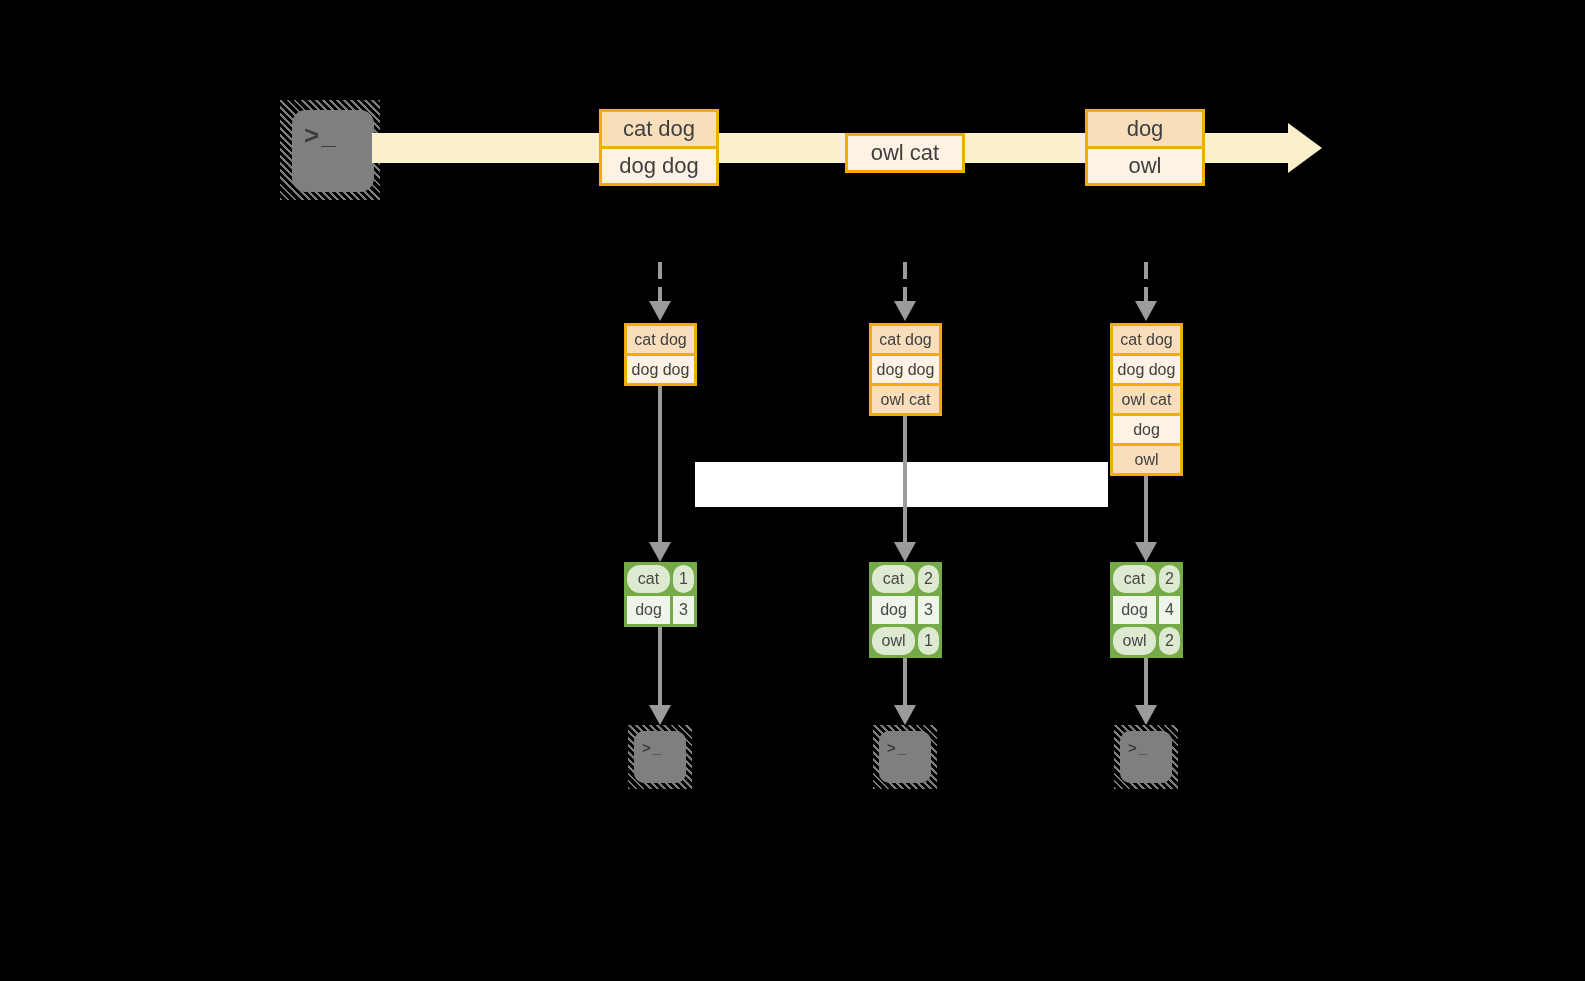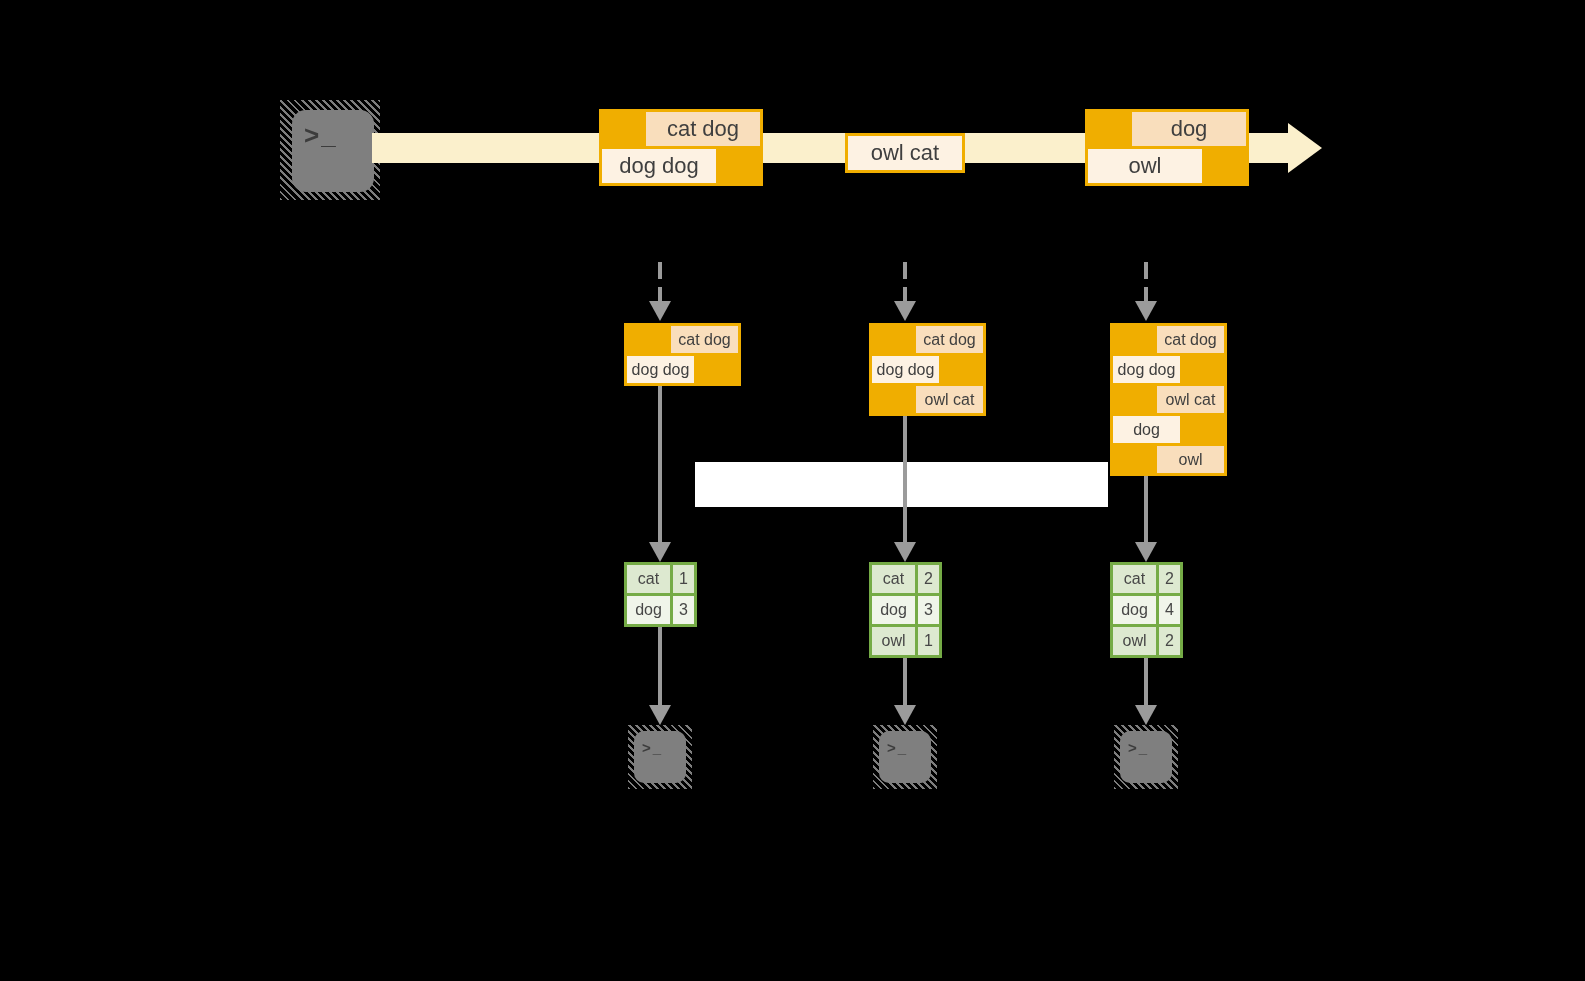--- a/index.html
+++ b/index.html
@@ -27,21 +27,21 @@
     border-left:34px solid #FBF0CC;
   }
   
   .obox {
     position:absolute; background:#F0AE00; padding:3px;
     display:flex; flex-direction:column; gap:3px; z-index:4;
   }
   .obox .cell {
     display:flex; align-items:center; justify-content:center; color:#3f3f3f;
   }
-  .peach { background:#F9DEBC;margin-left:44px; }
+  .peach { background:#F9DEBC; }
   .cream { background:#FDF2E3; }
   .batch .cell { width:114px; height:34px; font-size:22px; }
   .stack .cell { width:67px;  height:27px; font-size:16px; }
   
   .gline { position:absolute; width:4px; background:#9B9B9B; z-index:3; }
   .dline {
     position:absolute; width:4px; z-index:3;
     background:repeating-linear-gradient(to bottom,#9B9B9B 0 17px,transparent 17px 25px);
   }
   .ahead {
@@ -57,21 +57,21 @@
   }
   
   .gtable {
     position:absolute; background:#75AB46; padding:3px; z-index:4;
     display:grid; grid-template-columns:43px 21px; gap:3px;
   }
   .gtable .gcell {
     height:28px; display:flex; align-items:center; justify-content:center;
     font-size:16px; color:#474747;
   }
-  .grow-a { background:#DDE9D0; }
+  .grow-a { background:#DDE9D0;border-radius:13px; }
   .grow-b { background:#F0F5EA; }
 </style>
 </head>
 <body>
 
 <div class="canvas">
 
   <div class="hatch" style="left:280px;top:100px;width:100px;height:100px;">
     <div class="term-inner" style="left:12px;top:10px;width:82px;height:82px;border-radius:14px;">
       <span class="term-glyph" style="left:12px;top:12px;font-size:26px;">&gt;_</span>

